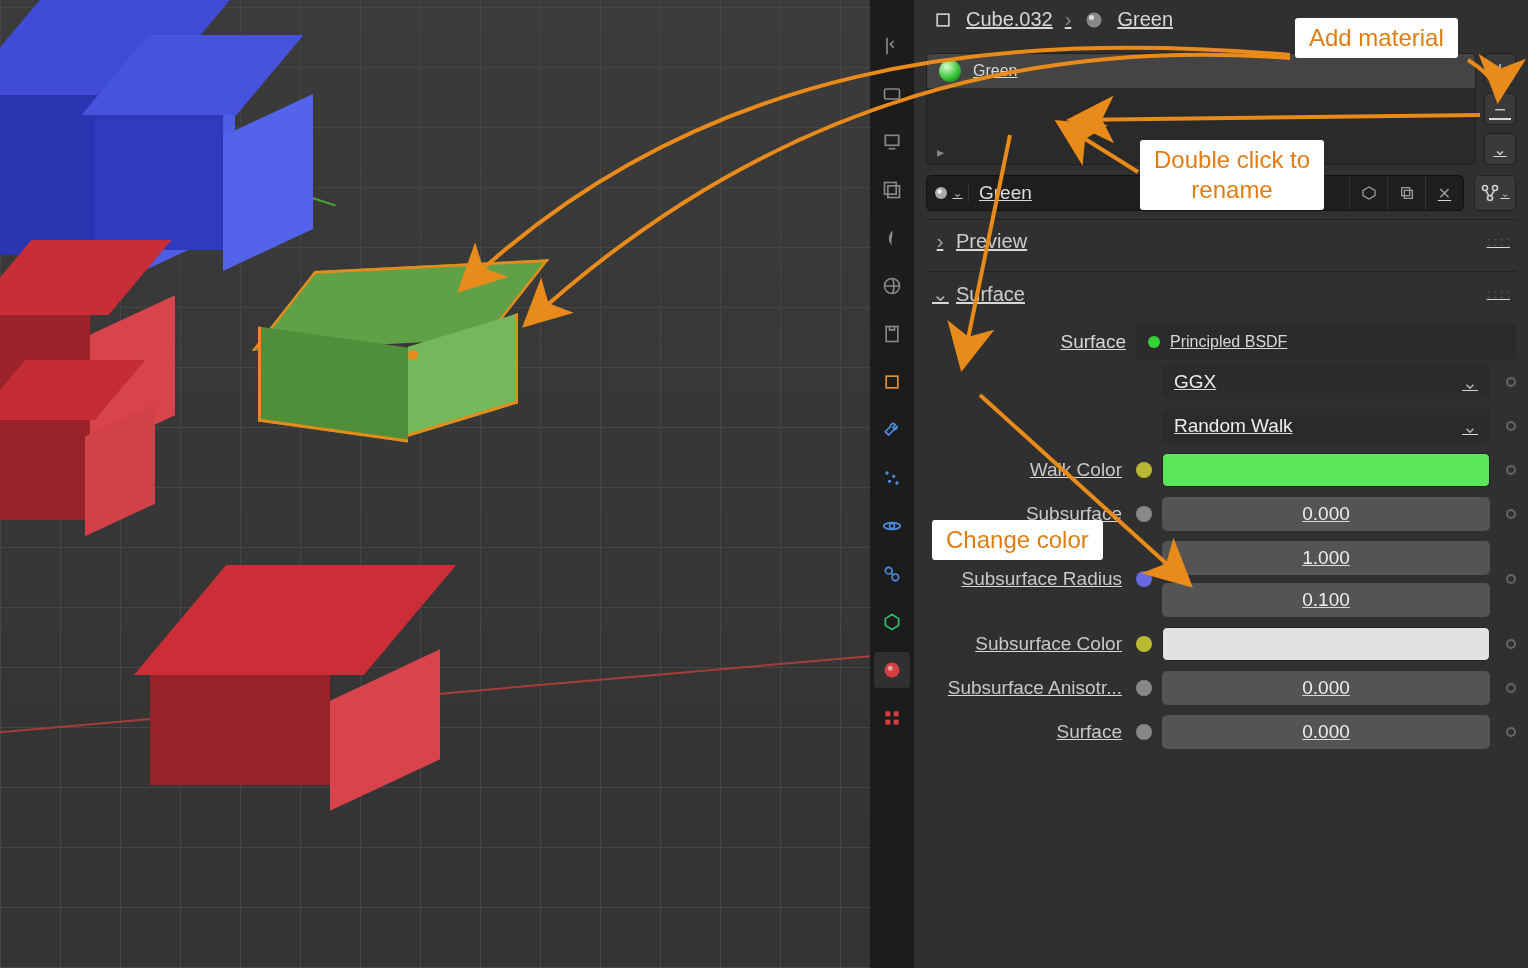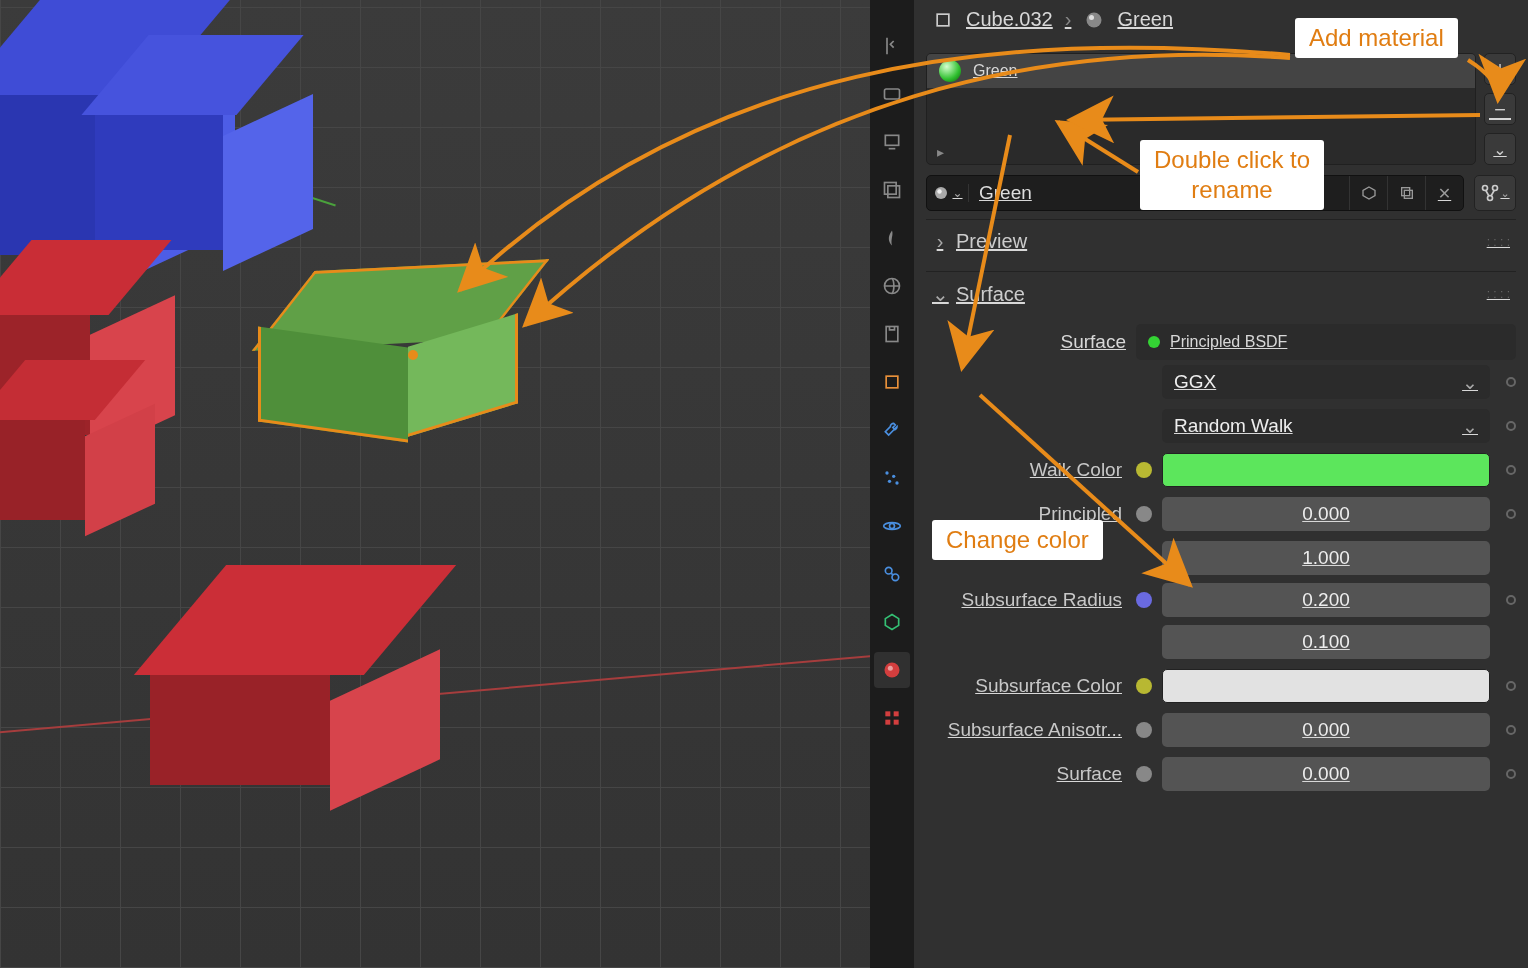--- a/index.html
+++ b/index.html
@@ -361,39 +361,36 @@
       </div>
 
       <div class="row">
         <div class="label">Walk Color</div>
         <span class="socket y"></span>
         <div class="widget field colorbox"></div>
         <span class="animdot"></span>
       </div>
 
       <div class="row">
-        <div class="label">Principled</div>
+        <div class="label">Subsurface</div>
         <span class="socket"></span>
         <div class="widget field">
             <span>0.000</span>
           </div>
         <span class="animdot"></span>
       </div>
 
       <div class="row">
         <div class="label">Subsurface Radius</div>
         <span class="socket b"></span>
         <div class="widget" style="display:flex;flex-direction:column;gap:8px;">
           <div class="field">
               <span>1.000</span>
             </div>
           <div class="field">
-              <span>0.200</span>
-            </div>
-          <div class="field">
               <span>0.100</span>
             </div>
         </div>
         <span class="animdot"></span>
       </div>
 
       <div class="row">
         <div class="label">Subsurface Color</div>
         <span class="socket y"></span>
         <div class="widget field colorbox white"></div>

